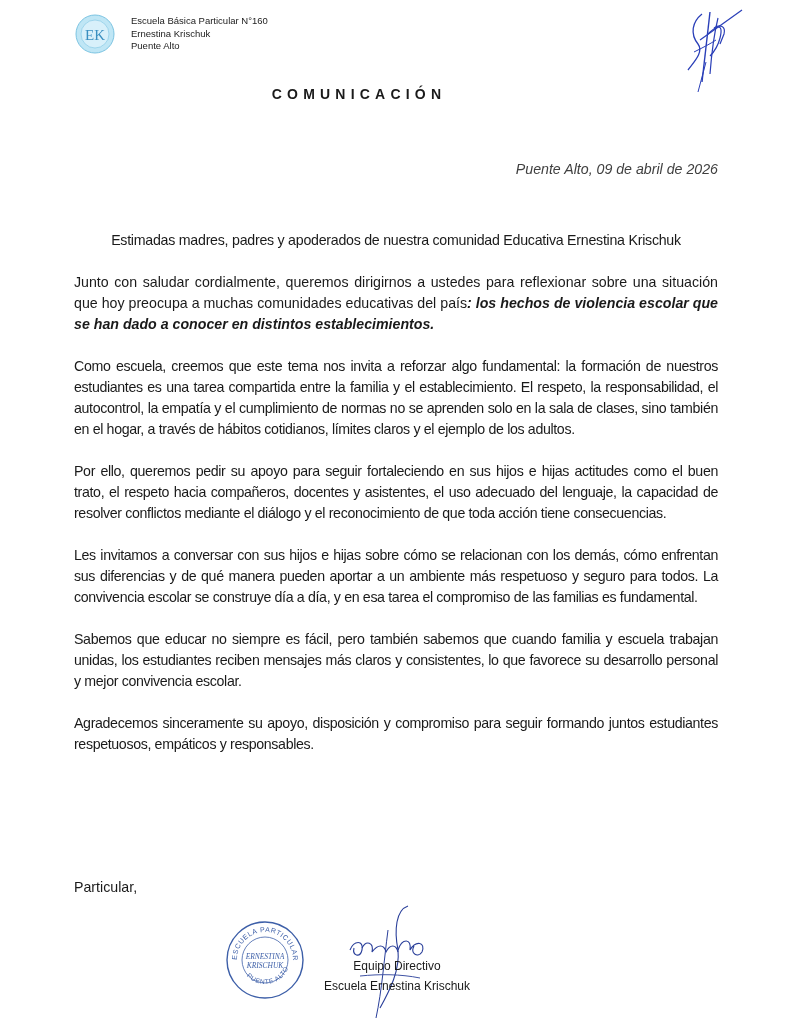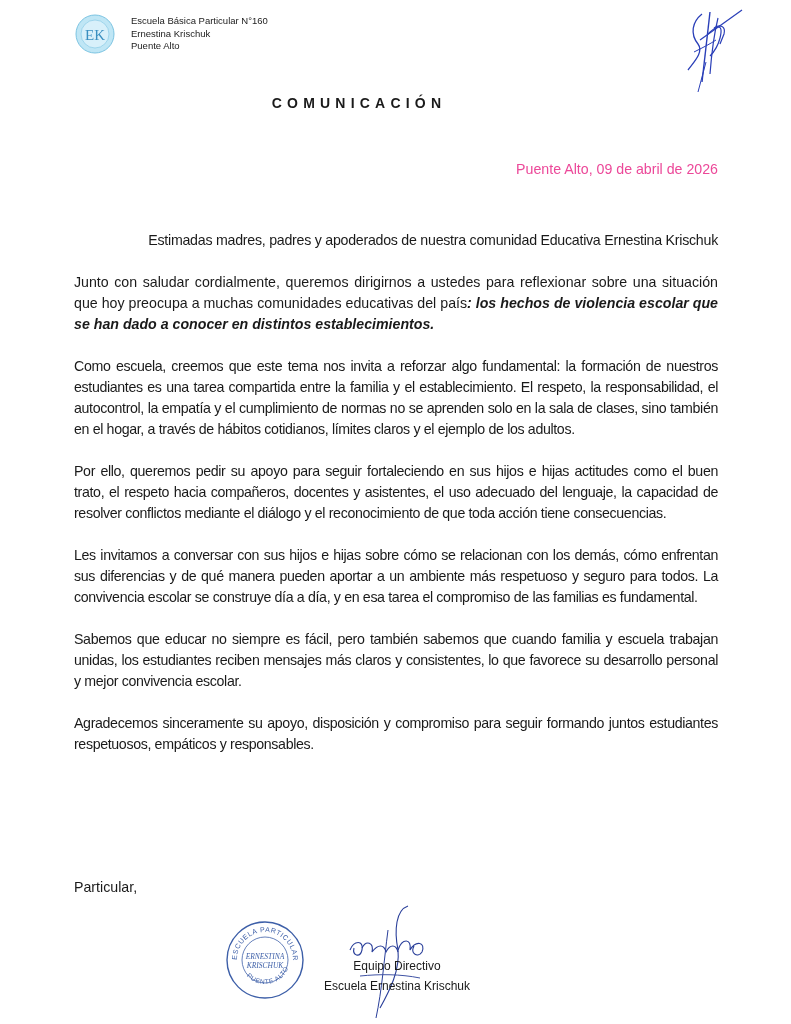--- a/index.html
+++ b/index.html
@@ -1,25 +1,25 @@
 <!DOCTYPE html>
 <html><head>
 <meta charset="utf-8">
 <style>
   html, body { margin: 0; padding: 0; background: #ffffff; }
   body { width: 791px; height: 1024px; position: relative; overflow: hidden; color: #1a1a1a; font-family: "Liberation Sans", sans-serif; }
   .header { position: absolute; left: 75px; top: 14px; display: flex; align-items: center; }
   .logo { width: 40px; height: 40px; position: relative; }
   .school-lines { margin-left: 16px; font-size: 9.5px; line-height: 12.5px; color: #222; }
   .sig-top { position: absolute; left: 680px; top: 4px; width: 80px; height: 90px; }
-  .title { position: absolute; left: 0; width: 718px; top: 95px; text-align: center; font-weight: bold; font-size: 14px; letter-spacing: 5.2px; color: #1a1a1a; }
-  .date { position: absolute; right: 73px; top: 161px; font-size: 14.2px; color: #ec4899; }
+  .title { position: absolute; left: 0; width: 718px; top: 86px; text-align: center; font-weight: bold; font-size: 14px; letter-spacing: 5.2px; color: #1a1a1a; }
+  .date { position: absolute; right: 73px; top: 161px; font-size: 14.2px; color: #404040; font-style: italic; }
   .body { position: absolute; left: 74px; width: 644px; top: 230px; font-size: 14.2px; line-height: 21px; color: #1a1a1a; font-family: "Liberation Sans", sans-serif; }
   .body p { margin: 0 0 21px 0; text-align: justify; }
-  .body p.greeting { margin-bottom: 21px; text-align: right; letter-spacing: -0.25px; }
+  .body p.greeting { margin-bottom: 21px; text-align: center; letter-spacing: -0.25px; }
   .body p.condensed { letter-spacing: -0.35px; }
   .em { font-weight: bold; font-style: italic; }
   .closing { position: absolute; left: 74px; top: 879px; font-size: 14.2px; }
   .stamp { position: absolute; left: 225px; top: 920px; width: 80px; height: 80px; }
   .sig-bottom { position: absolute; left: 340px; top: 900px; width: 110px; height: 120px; }
   .signer { position: absolute; left: 307px; top: 956px; width: 180px; text-align: center; font-size: 12px; line-height: 20px; }
 </style>
 </head>
 <body>
 

